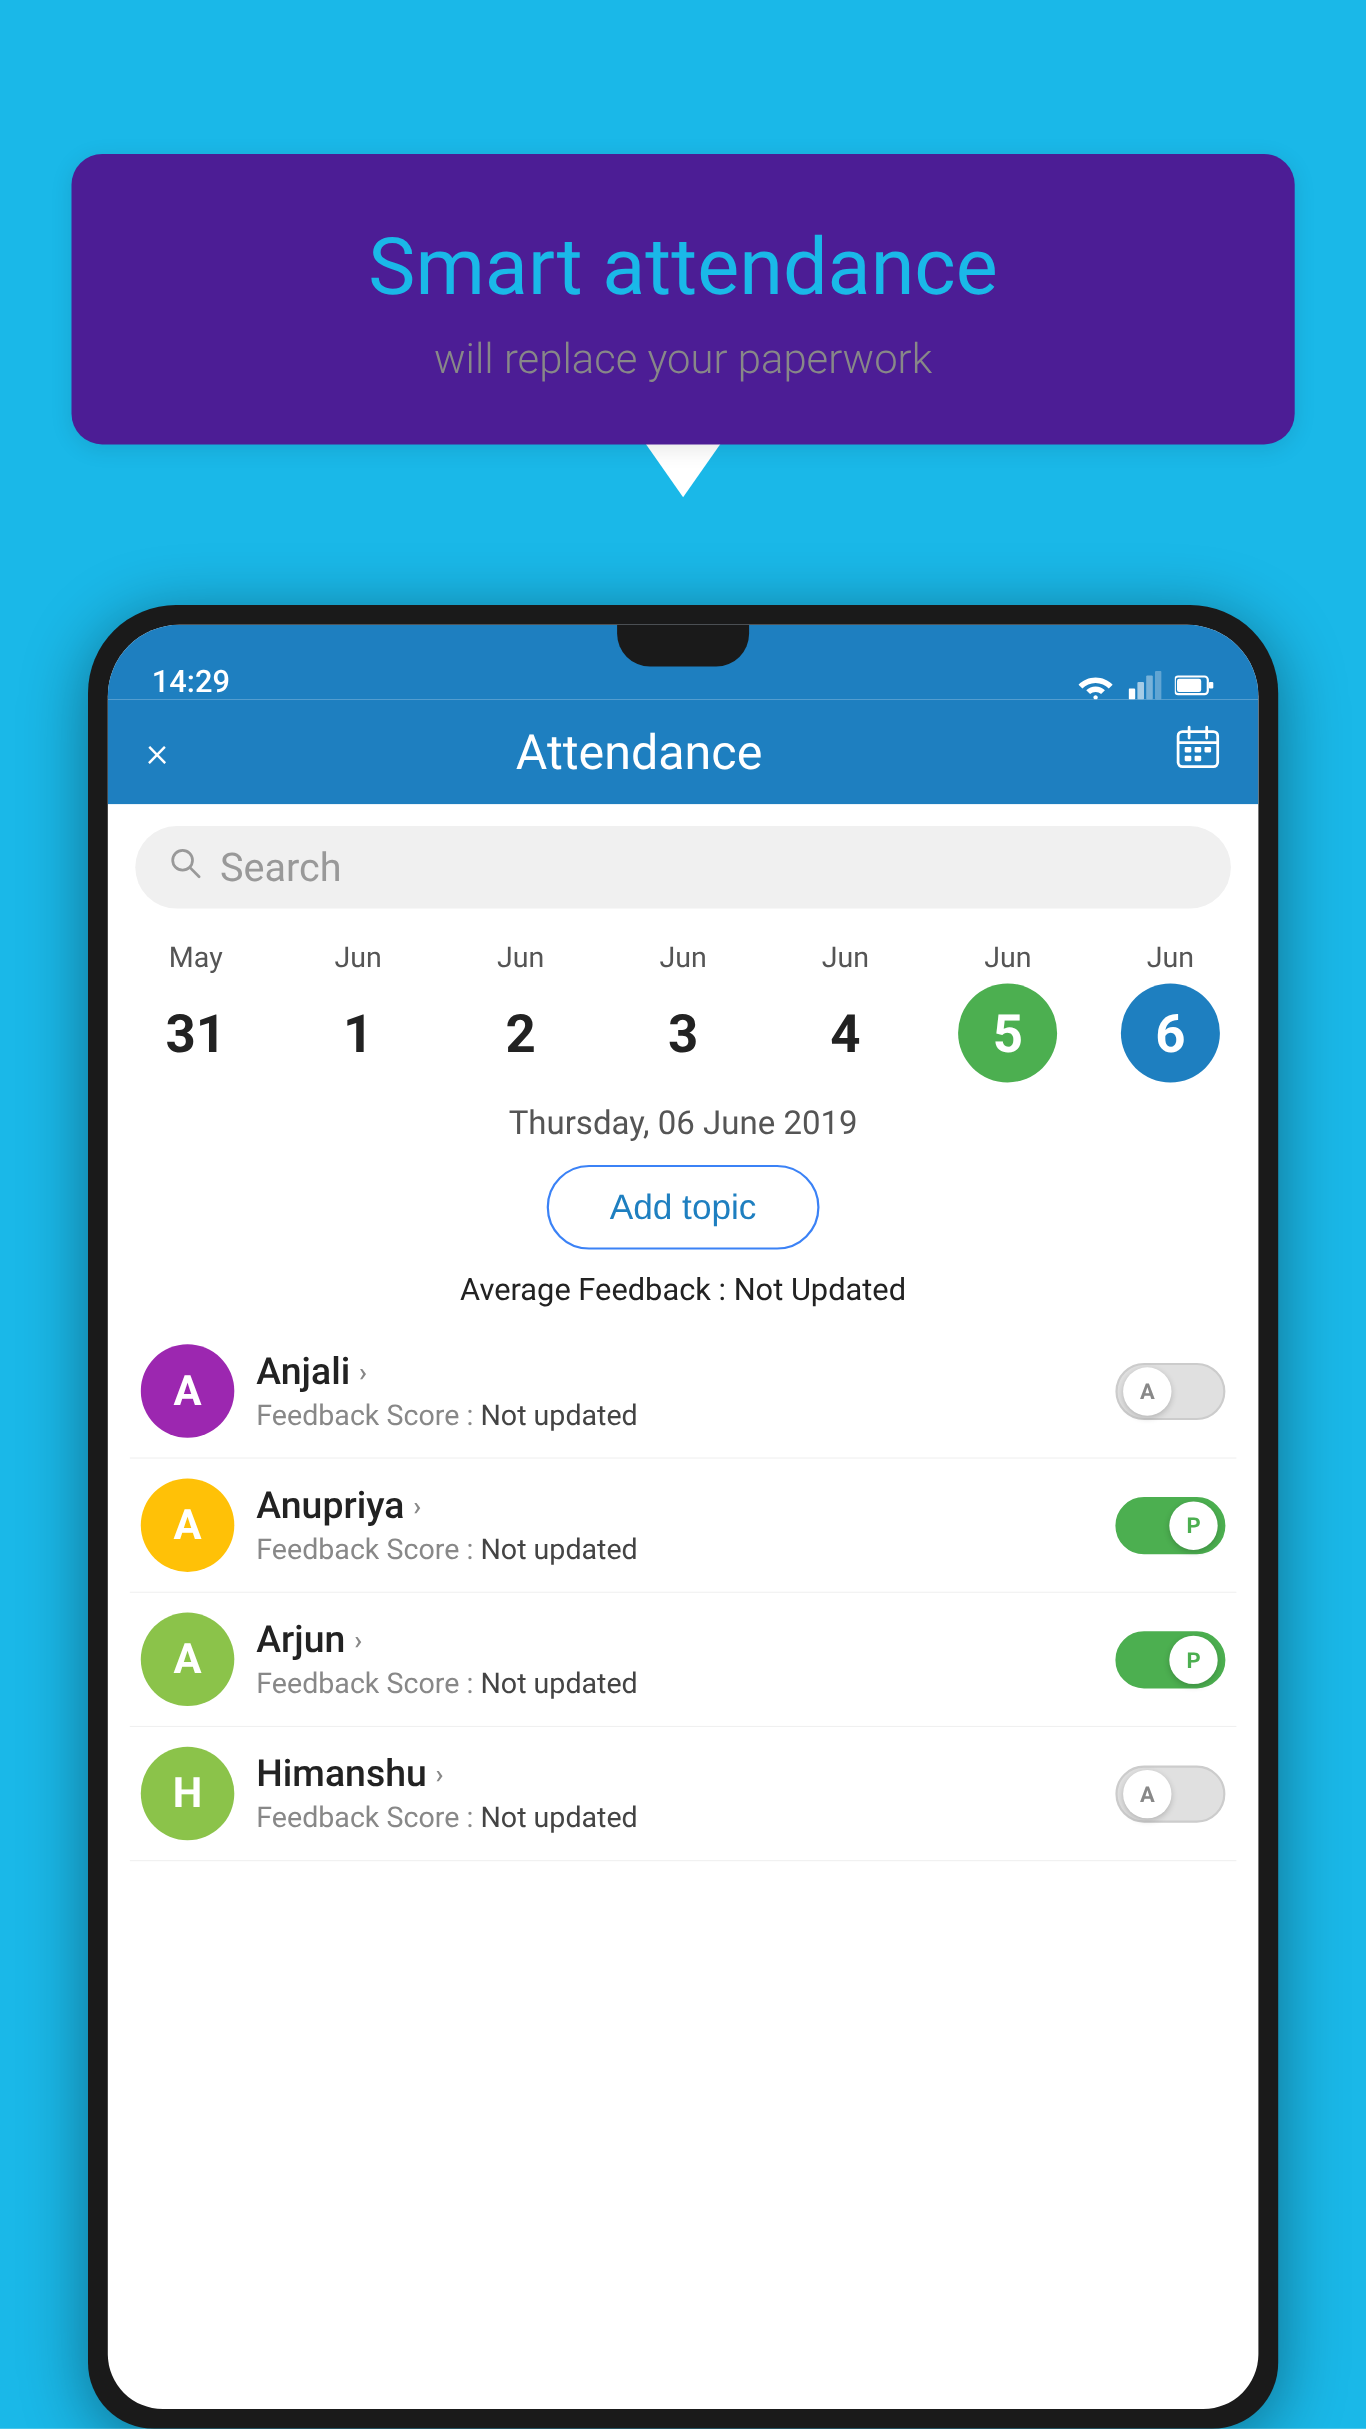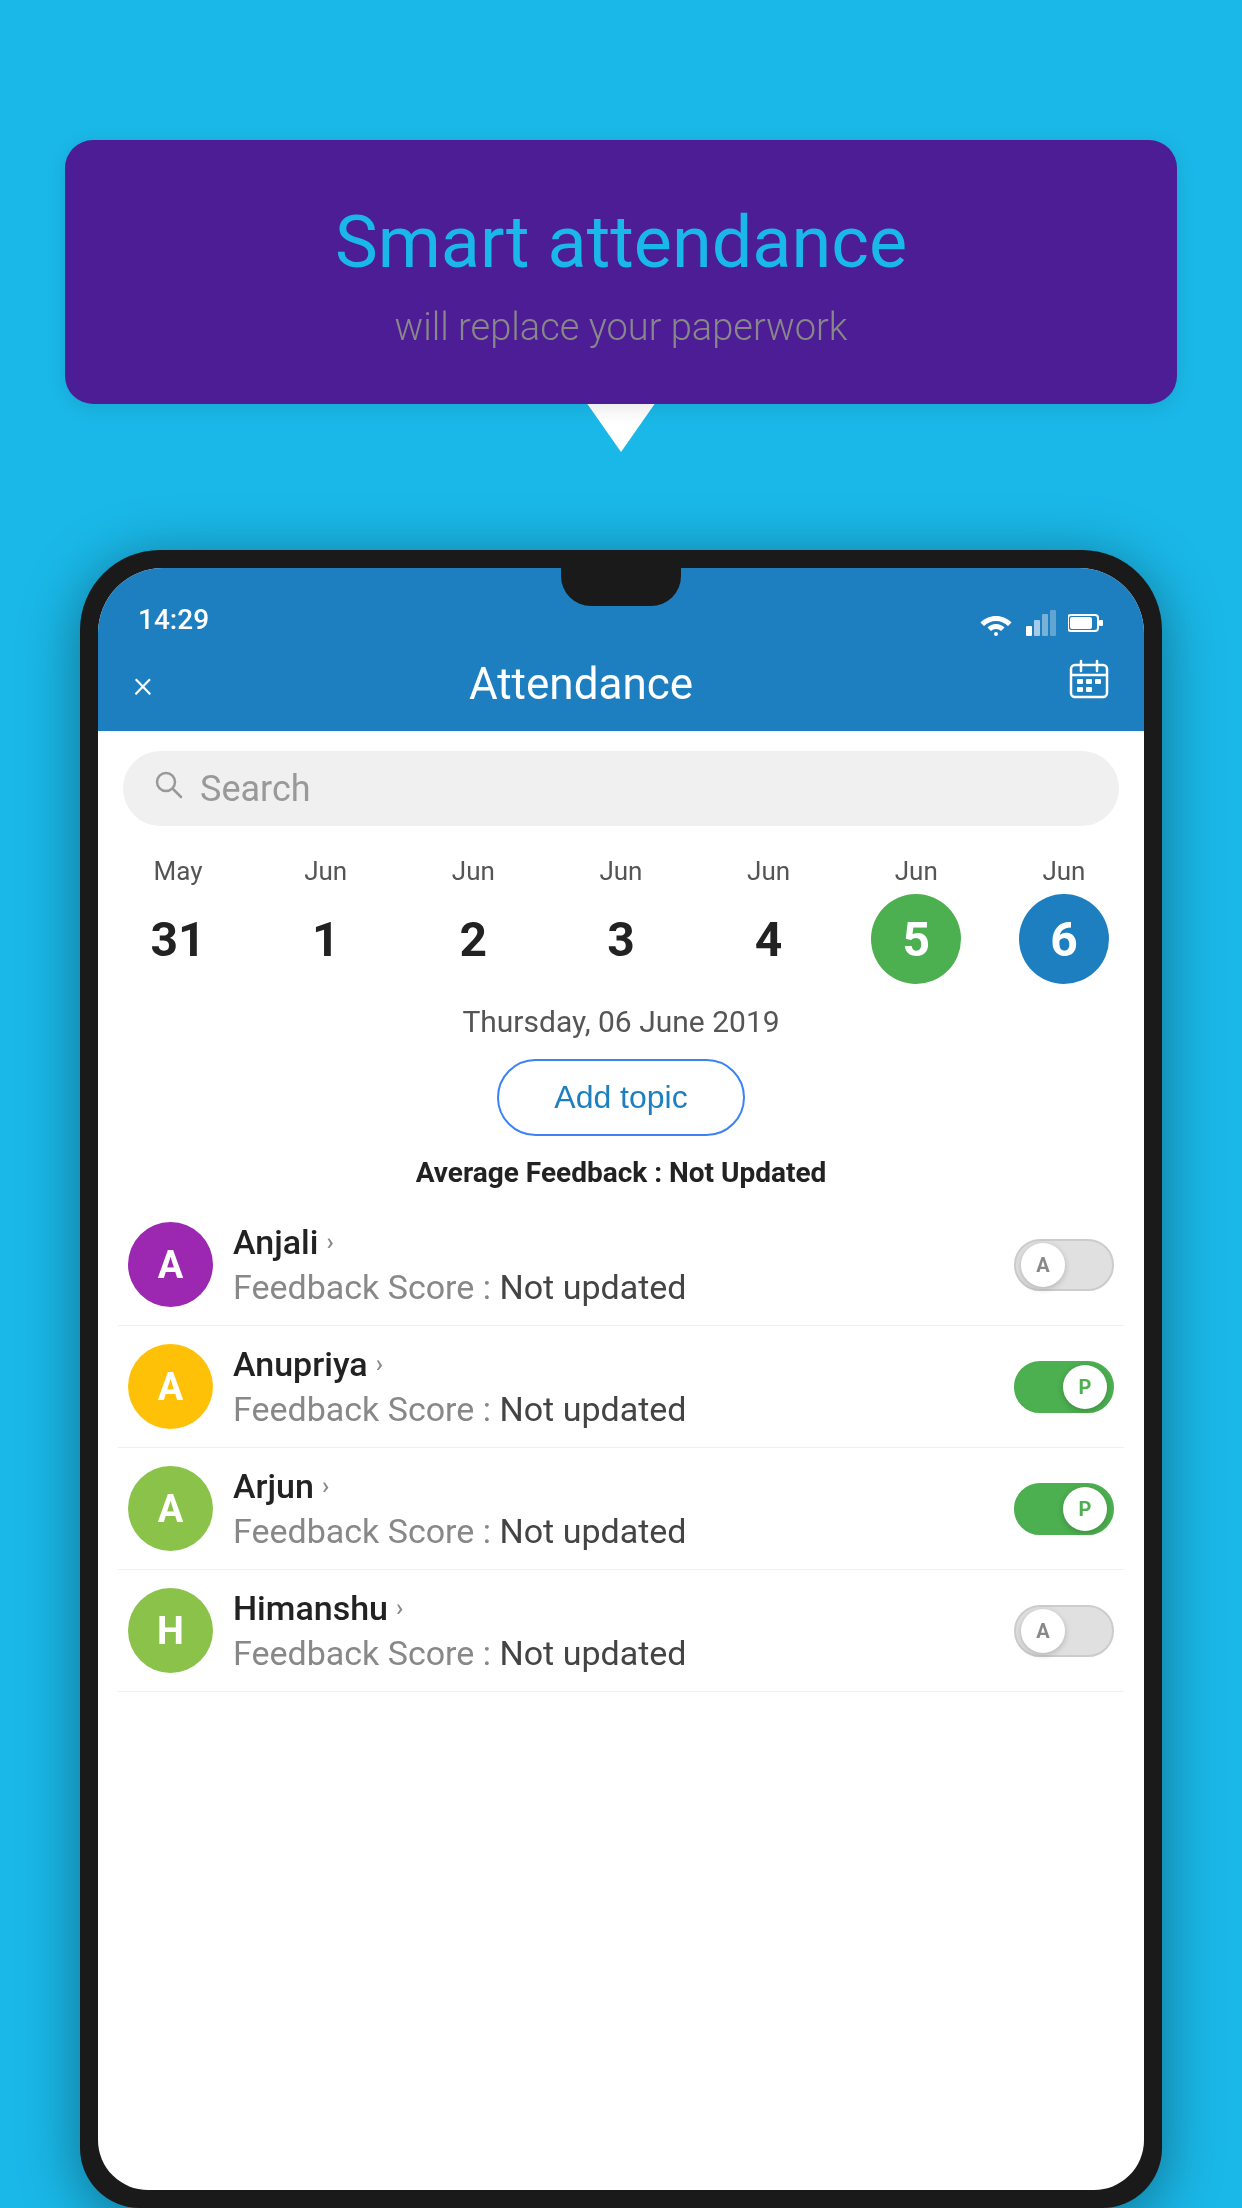--- a/index.html
+++ b/index.html
@@ -238,21 +238,21 @@
     
     .avg-feedback {
       text-align: center;
       color: #888;
       font-size: 28px;
       padding: 5px 0 15px;
     }
 
     .avg-feedback span {
       color: #222;
-      font-weight: 700;
+      font-weight: 400;
       text-align: center;
     }
 
     
     .student-list {
       padding: 0 20px;
     }
 
     .student-item {
       display: flex;
@@ -287,21 +287,21 @@
       align-items: center;
       gap: 8px;
     }
 
     .student-name .chevron {
       color: #888;
       font-size: 24px;
     }
 
     .student-feedback {
-      font-size: 34px;
+      font-size: 26px;
       color: #888;
       margin-top: 5px;
     }
 
     .student-feedback span {
       color: #444;
     }
 
     
     .toggle-wrap {

